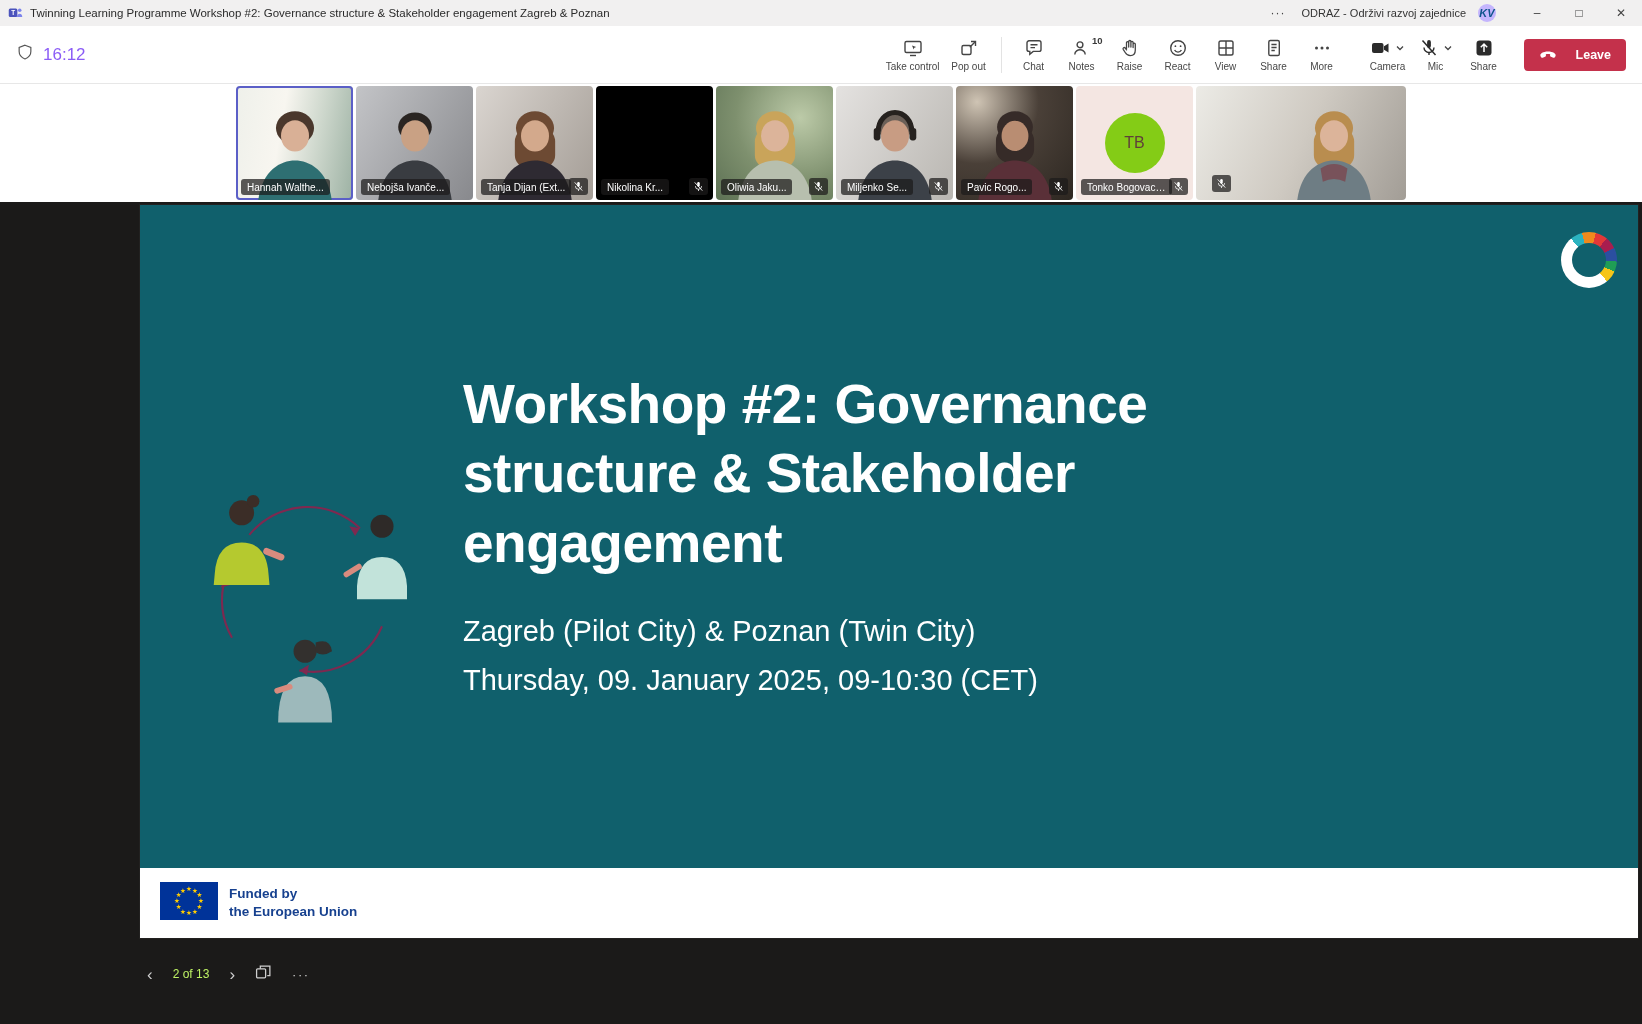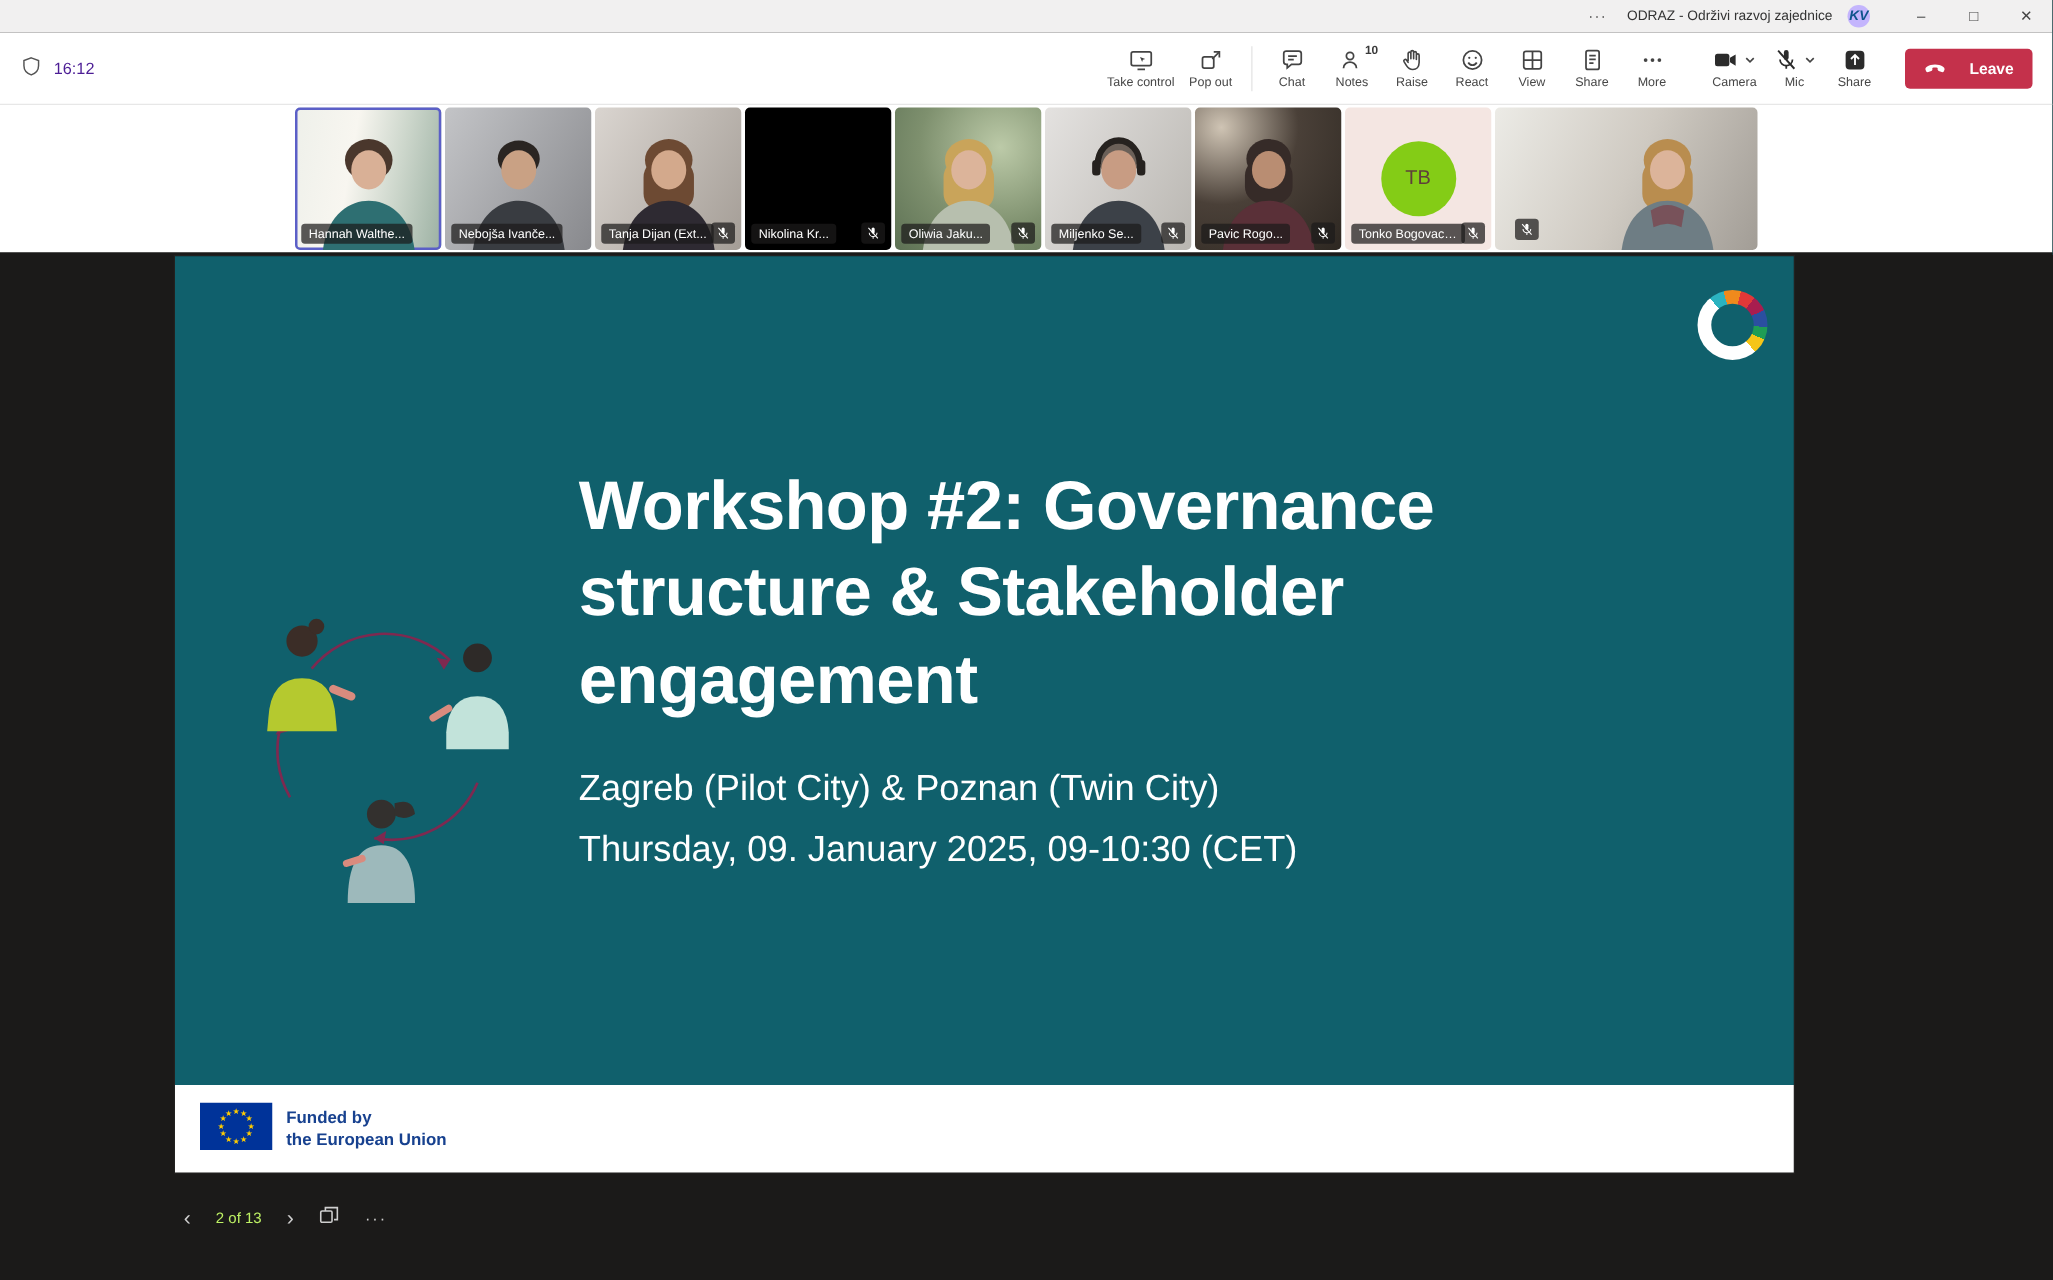--- a/index.html
+++ b/index.html
@@ -19,21 +19,21 @@
   .tb-spacer{flex:1;}
   .tb-right{display:flex;align-items:center;gap:12px;}
   .tb-more{color:#444;font-size:12px;letter-spacing:1px;padding:0 4px;cursor:default;}
   .tb-account{font-size:11px;color:#333;white-space:nowrap;}
   .kv-badge{width:18px;height:18px;border-radius:50%;background:#c4b5fd;color:#0f548c;font-size:11px;font-weight:bold;display:flex;align-items:center;justify-content:center;font-style:italic;}
   .win-controls{display:flex;margin-left:8px;}
   .win-btn{width:42px;height:26px;display:flex;align-items:center;justify-content:center;font-size:12px;color:#444;}
 
   
   .toolbar{height:58px;background:#ffffff;display:flex;align-items:center;padding:0 16px;border-bottom:1px solid #e7e7e7;}
-  .timer-wrap{display:flex;align-items:center;gap:9px;font-size:13px;color:#4c1d95;}
+  .timer-wrap{display:flex;align-items:center;gap:9px;font-size:17px;color:#8b5cf6;}
   .toolbar-right{margin-left:auto;display:flex;align-items:center;}
   .tbtn{min-width:48px;padding:0 5px;display:flex;flex-direction:column;align-items:center;gap:3px;color:var(--icon);cursor:default;}
   .tbtn svg{display:block;}
   .tlabel{font-size:10px;white-space:nowrap;color:#474747;}
   .iconrow{display:flex;align-items:center;gap:4px;}
   .divider{width:1px;height:36px;background:#e3e3e3;margin:0 8px;}
   .people-wrap{position:relative;}
   .people-count{position:absolute;top:-3px;right:-11px;font-size:9.5px;font-weight:bold;color:#3a3a3a;}
   .gap{width:18px;}
   .leave-btn{background:var(--leave-red);color:#fff;height:32px;border-radius:4px;display:flex;align-items:center;gap:19px;padding:0 15px;font-size:12.5px;font-weight:bold;margin-left:16px;cursor:default;}
@@ -62,21 +62,21 @@
   .t5{--bg:#000000;}
   .t6{--bg:radial-gradient(circle at 72% 28%,#bccaa8 0%,#7e906e 55%,#5d7154 100%);--hair:#c9a45a;--skin:#dcb49a;--shirt:#b7bfae;}
   .t7{--bg:linear-gradient(120deg,#e4e2e0,#b9b6b1);--hair:#6b6058;--skin:#c89c83;--shirt:#3c4148;}
   .t8{--bg:radial-gradient(circle at 18% 14%,#cfc4b4 0%,#4a4038 45%,#2d2721 100%);--hair:#362b28;--skin:#b98d72;--shirt:#5a3038;}
   .t9{background:#f4e6e2;}
   .t10{--bg:linear-gradient(115deg,#ecebe6 0%,#cfcac2 50%,#a29d96 100%);--hair:#b98d4f;--skin:#dcb49a;--shirt:#6e7d84;}
   .avatar-circle{position:absolute;top:50%;left:50%;transform:translate(-50%,-50%);width:60px;height:60px;border-radius:50%;background:#84cc16;color:#5f3f3a;display:flex;align-items:center;justify-content:center;font-size:16px;}
 
   
   .stage{position:relative;height:822px;background:#1b1a19;}
-  .slide{position:absolute;left:140px;top:3px;width:1295px;height:733px;display:flex;flex-direction:column;box-shadow:0 0 0 1px rgba(255,255,255,0.03);}
+  .slide{position:absolute;left:140px;top:3px;width:1498px;height:733px;display:flex;flex-direction:column;box-shadow:0 0 0 1px rgba(255,255,255,0.03);}
   .slide-main{flex:1;background:var(--teal);position:relative;overflow:hidden;}
   .slide-title{position:absolute;left:323px;top:165px;width:845px;color:#fff;font-size:55px;font-weight:bold;line-height:1.26;letter-spacing:-0.5px;}
   .slide-sub{position:absolute;left:323px;top:410px;color:#fff;font-size:29px;}
   .slide-date{position:absolute;left:323px;top:459px;color:#fff;font-size:29px;}
   .logo{position:absolute;top:27px;right:21px;width:56px;height:56px;border-radius:50%;
     background:conic-gradient(from 140deg,#ffffff 0% 50%,#2bb3c0 50% 57%,#f08a1d 57% 65%,#e23838 65% 72%,#a81d4f 72% 79%,#2b4fa0 79% 87%,#1f9d55 87% 93%,#f5c518 93% 100%);}
   .logo::after{content:"";position:absolute;inset:11px;border-radius:50%;background:var(--teal);}
   .illustration{position:absolute;left:42px;top:238px;width:250px;height:280px;}
   .slide-footer{height:70px;background:#ffffff;display:flex;align-items:center;padding-left:20px;gap:11px;}
   .funded{color:var(--eu-blue);font-size:13.5px;font-weight:bold;line-height:1.35;}
@@ -84,20 +84,31 @@
   
   .slide-nav{position:absolute;left:147px;bottom:40px;display:flex;align-items:center;gap:20px;color:#d8d8d8;font-size:12px;}
   .nav-chevron{font-size:17px;line-height:1;color:#cfcfcf;cursor:default;}
   .nav-count{color:#bef264;}
   .nav-more{font-size:13px;letter-spacing:1.5px;color:#cfcfcf;cursor:default;}
 </style>
 </head>
 <body>
 
 <div class="titlebar">
+  <div class="tb-left">
+    <span>
+      <svg width="15" height="15" viewBox="0 0 20 20">
+          <rect x="1" y="4.5" width="11.5" height="11.5" rx="2" fill="#4b53bc"></rect>
+          <text x="6.8" y="13.5" font-size="8.5" fill="#ffffff" text-anchor="middle" font-weight="bold" font-family="Liberation Sans,sans-serif">T</text>
+          <circle cx="15.6" cy="7" r="2.4" fill="#7b83eb"></circle>
+          <path d="M12,16 c0,-3 2,-4.4 3.6,-4.4 c1.7,0 3.4,1.4 3.4,4.4 Z" fill="#7b83eb"></path>
+        </svg>
+    </span>
+    <span class="tb-title">Twinning Learning Programme Workshop #2: Governance structure &amp; Stakeholder engagement Zagreb &amp; Poznan</span>
+  </div>
   <div class="tb-spacer"></div>
   <div class="tb-right">
     <span class="tb-more">···</span>
     <span class="tb-account">ODRAZ - Održivi razvoj zajednice</span>
     <span class="kv-badge">KV</span>
     <span class="win-controls">
       <span class="win-btn">–</span>
       <span class="win-btn">□</span>
       <span class="win-btn">✕</span>
     </span>

